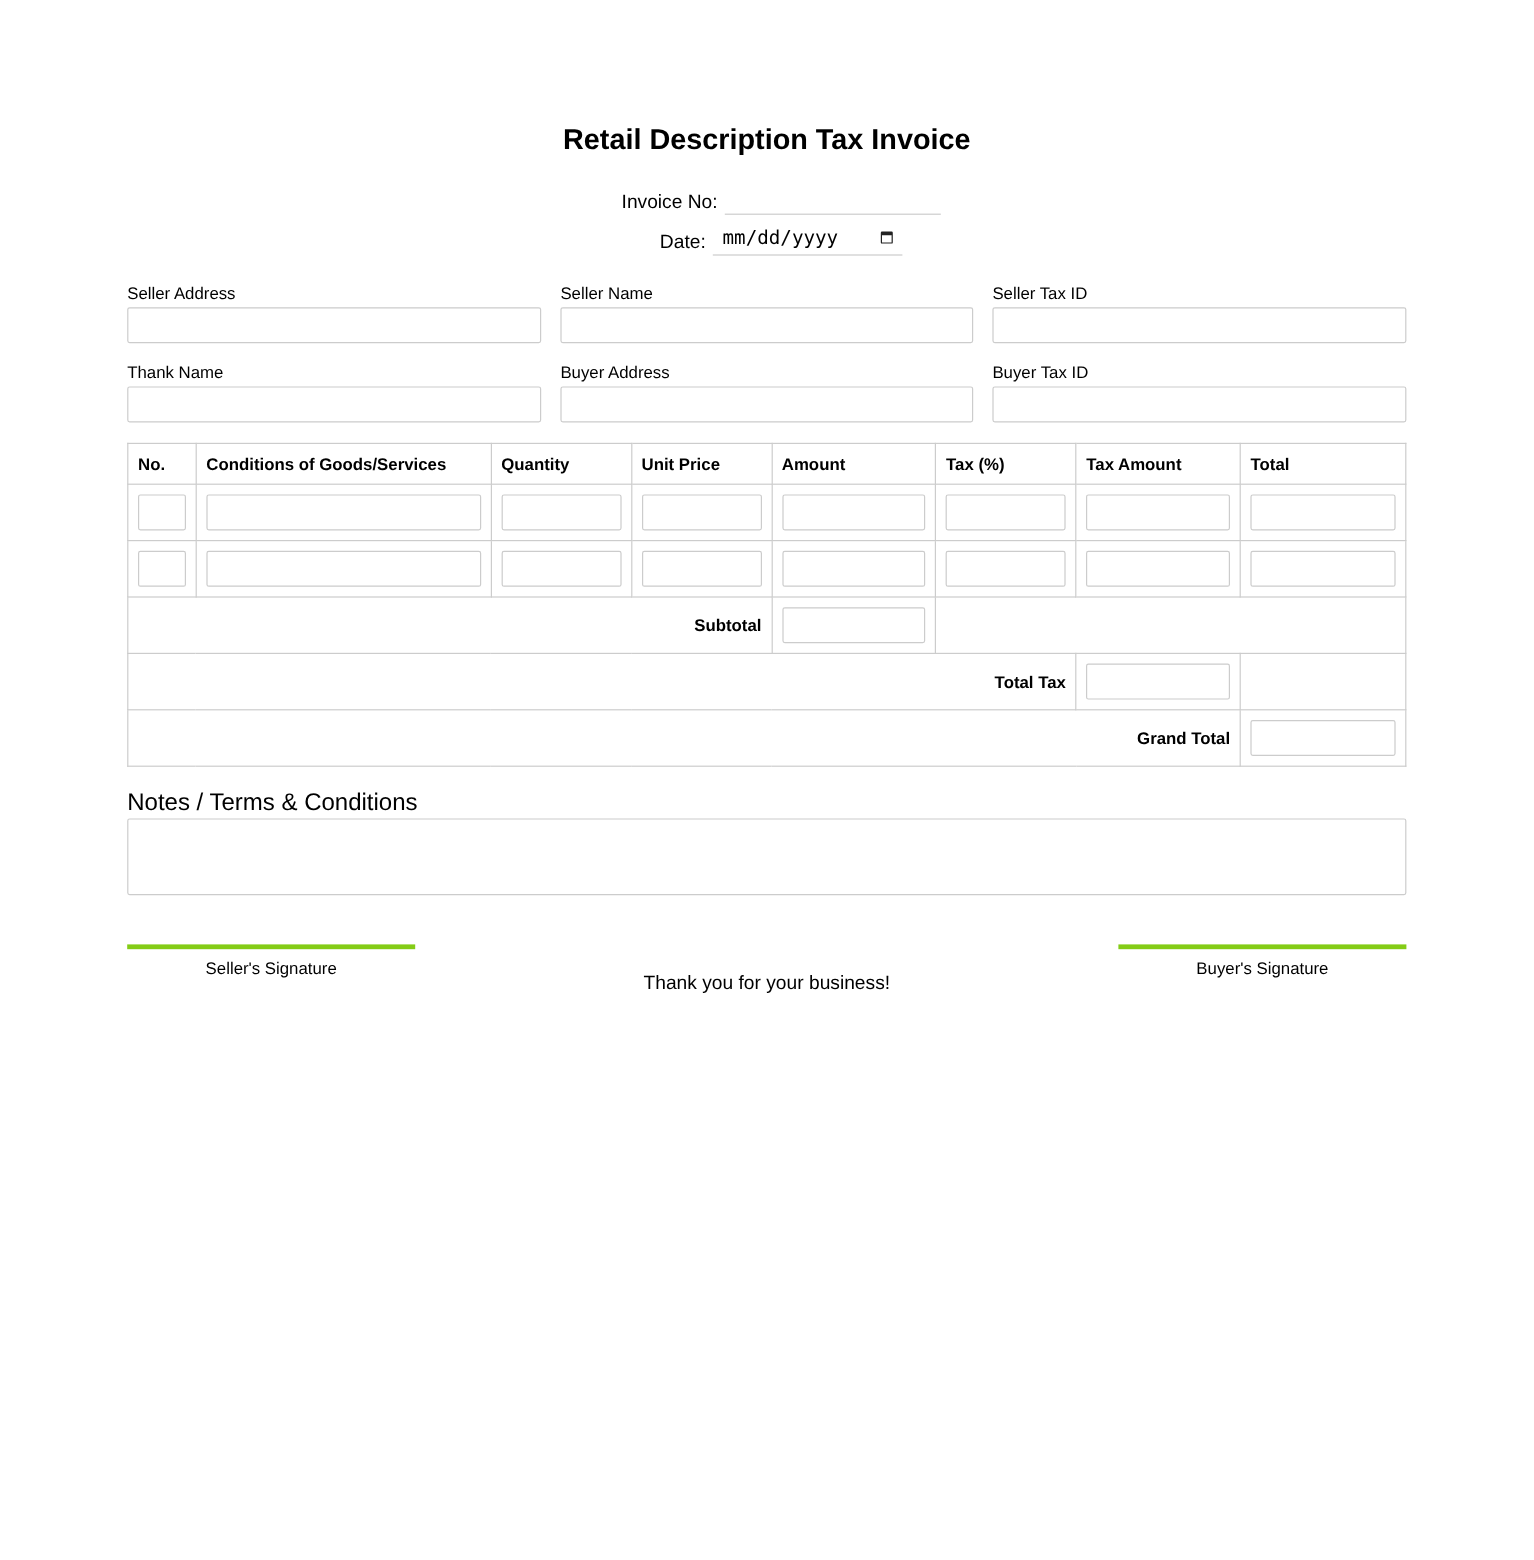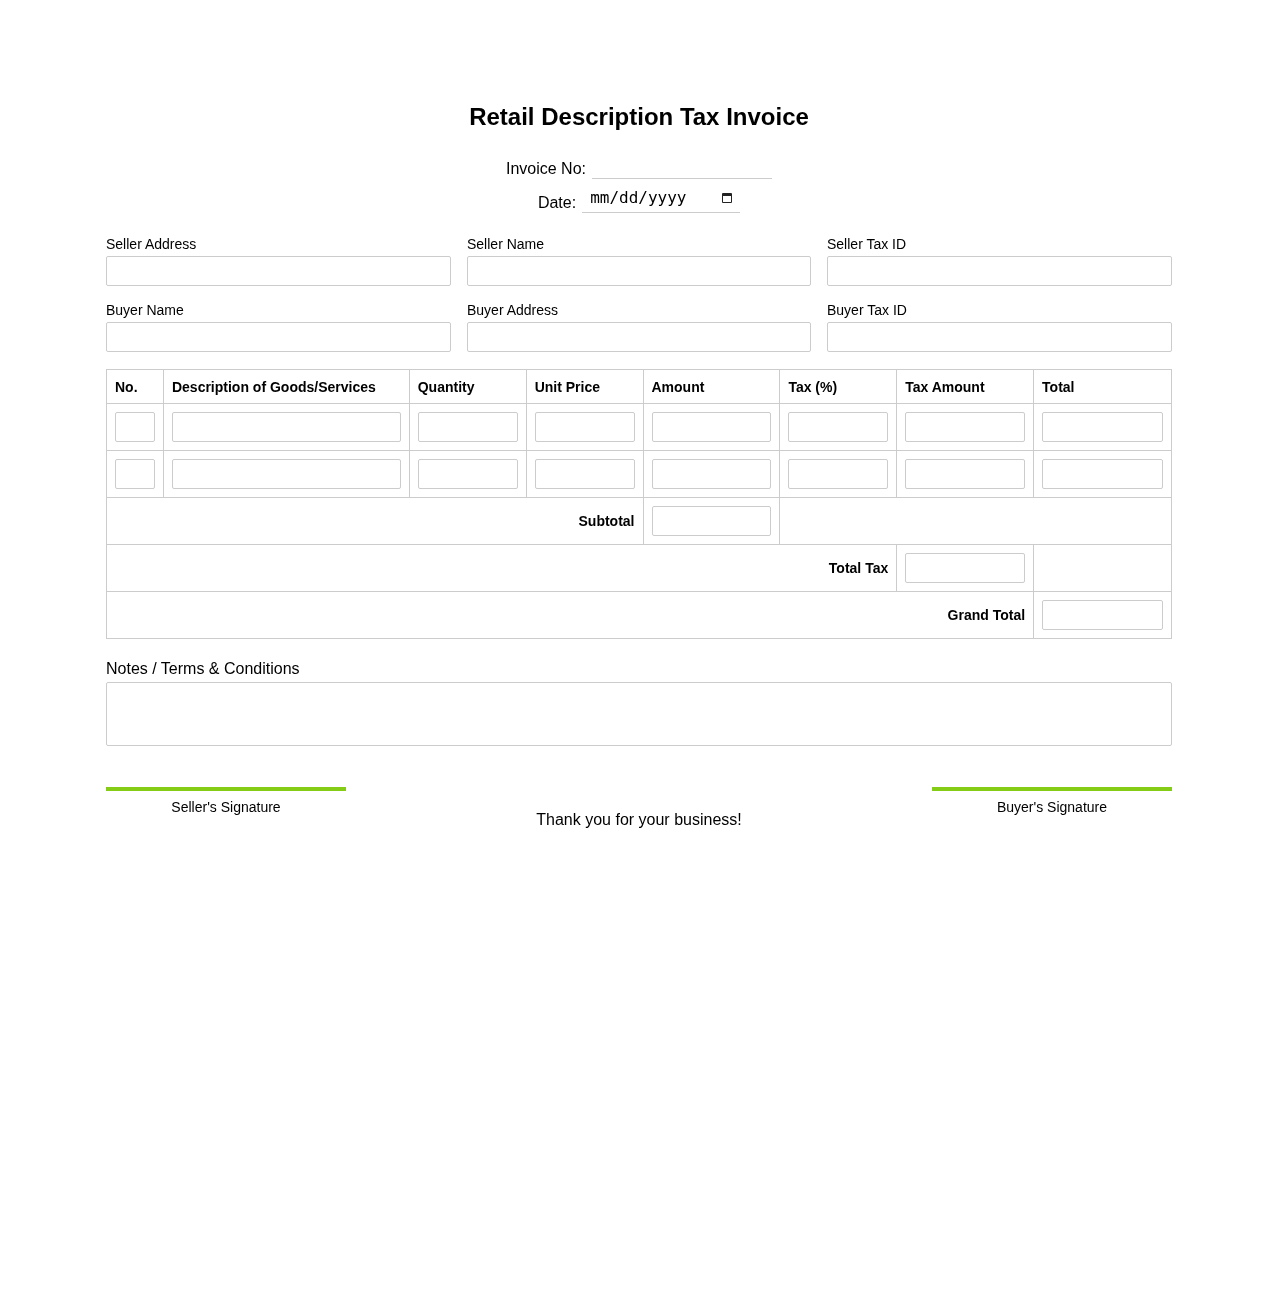--- a/index.html
+++ b/index.html
@@ -22,21 +22,21 @@
       left: 0;
       width: 1066px;
       text-align: center;
       font-size: 24px;
       font-weight: bold;
       margin: 0;
       line-height: 30px;
     }
     .meta-row {
       position: absolute;
-      left: 0;
+      left: 12px;
       width: 1066px;
       display: flex;
       justify-content: center;
       align-items: flex-end;
       font-size: 16px;
     }
     .meta-row .lbl { margin-right: 6px; line-height: 20px; }
     .meta-invoice { top: 155px; }
     .meta-date { top: 183px; }
     .line-input {
@@ -110,21 +110,21 @@
     table.items td { height: 47px; }
     table.items td .box-input { height: 30px; }
     table.items .sumlabel { text-align: right; font-weight: bold; }
 
     .notes {
       position: absolute;
       top: 661px;
       left: 0;
       width: 1066px;
     }
-    .notes label { display: block; font-size: 16px; line-height: 16px; margin-bottom: 5px; }
+    .notes label { display: block; font-size: 20px; line-height: 16px; margin-bottom: 5px; }
     .notes .textarea {
       width: 1066px;
       height: 64px;
       border: 1px solid #cccccc;
       border-radius: 2px;
       box-sizing: border-box;
     }
 
     .sig {
       position: absolute;
@@ -176,21 +176,21 @@
       <input class="box-input" type="text" value="" style="">
     </div>
     <div class="field">
       <label>Seller Tax ID</label>
       <input class="box-input" type="text" value="" style="">
     </div>
   </div>
 
   <div class="field-grid grid-2">
     <div class="field">
-      <label>Buyer Name</label>
+      <label>Thank Name</label>
       <input class="box-input" type="text" value="" style="">
     </div>
     <div class="field">
       <label>Buyer Address</label>
       <input class="box-input" type="text" value="" style="">
     </div>
     <div class="field">
       <label>Buyer Tax ID</label>
       <input class="box-input" type="text" value="" style="">
     </div>
@@ -203,21 +203,21 @@
         <col style="width:117px">
         <col style="width:117px">
       <col style="width:137px">
         <col style="width:117px">
         <col style="width:137px">
         <col style="width:138px">
     </colgroup>
     <thead>
       <tr>
         <th>No.</th>
-        <th>Description of Goods/Services</th>
+        <th>Conditions of Goods/Services</th>
         <th>Quantity</th>
         <th>Unit Price</th>
         <th>Amount</th>
         <th>Tax (%)</th>
         <th>Tax Amount</th>
         <th>Total</th>
       </tr>
     </thead>
     <tbody>
       <tr>

